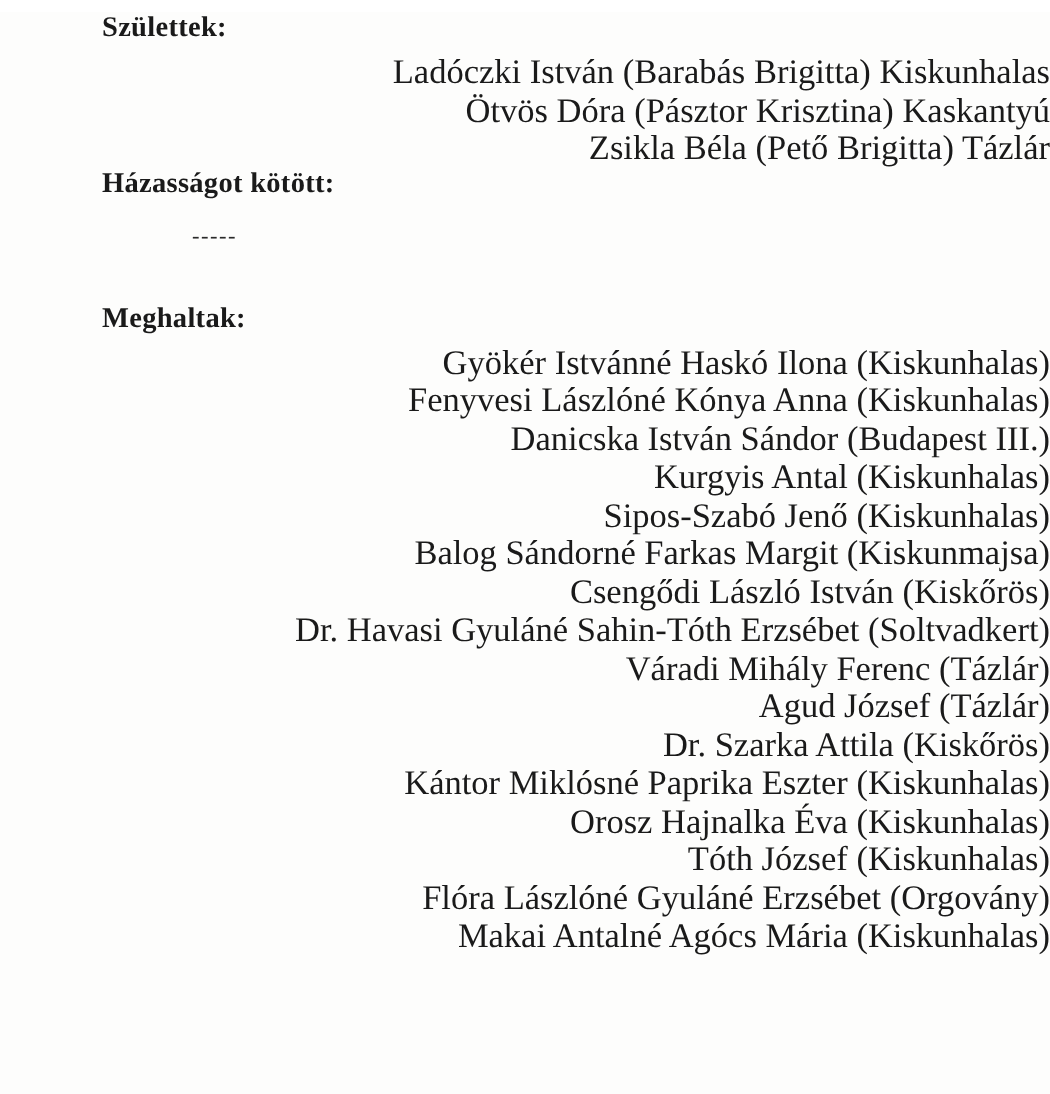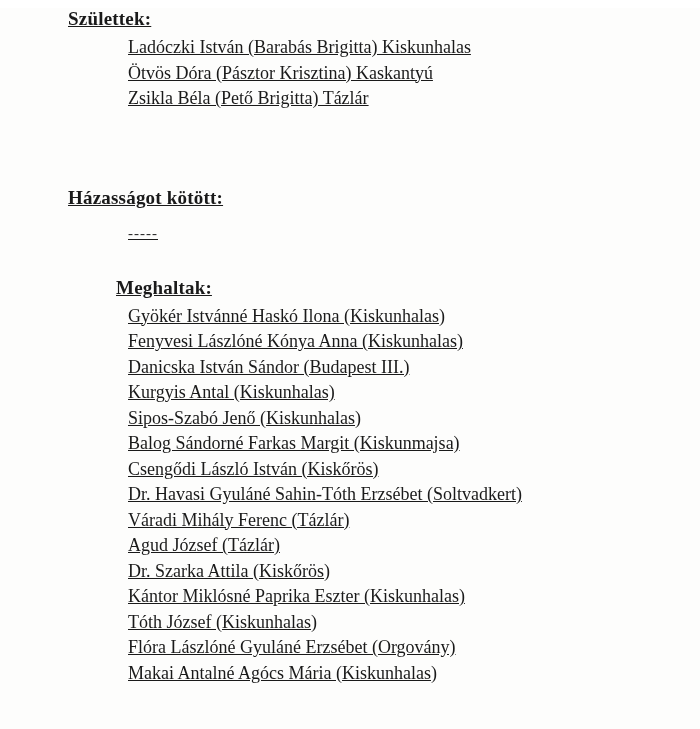--- a/index.html
+++ b/index.html
@@ -17,52 +17,52 @@
   .page {
     position: relative;
     width: 700px;
     height: 729px;
     background: #fdfdfc;
     padding: 0;
     box-sizing: border-box;
   }
   .section {
     padding: 0;
-    text-decoration: underline;
   }
   .section-heading {
     font-weight: bold;
     font-size: 19px;
     margin: 0;
     padding: 0 0 0 68px;
     letter-spacing: 0.2px;
   }
   .entry-list {
     list-style: none;
     margin: 0;
     padding: 0 0 0 128px;
   }
   .entry-list li {
-    font-size: 18px;
+    font-size: 23px;
     line-height: 25.5px;
     white-space: nowrap;
+    text-align: right;
   }
   .dashes {
     padding: 0 0 0 128px;
     font-size: 15px;
     line-height: 20px;
     letter-spacing: 1px;
     color: #2a2a2a;
   }
   
   #births-heading { margin-top: 8px; }
   #births-list { margin-top: 5px; }
-  #marriages-heading { margin-top: 75px; }
+  #marriages-heading { }
   #marriages-dashes { margin-top: 14px; }
-  #deaths-heading { margin-top: 34px; margin-left: 48px; }
+  #deaths-heading { margin-top: 34px; }
   #deaths-list { margin-top: 5px; }
 </style>
 </head>
 <body>
 
 <div class="page">
 
   <div class="section">
     <div class="section-heading" id="births-heading">Születtek:</div>
     <ul class="entry-list" id="births-list">
@@ -85,20 +85,21 @@
       <li>Danicska István Sándor (Budapest III.)</li>
       <li>Kurgyis Antal (Kiskunhalas)</li>
       <li>Sipos-Szabó Jenő (Kiskunhalas)</li>
       <li>Balog Sándorné Farkas Margit (Kiskunmajsa)</li>
       <li>Csengődi László István (Kiskőrös)</li>
       <li>Dr. Havasi Gyuláné Sahin-Tóth Erzsébet (Soltvadkert)</li>
       <li>Váradi Mihály Ferenc (Tázlár)</li>
       <li>Agud József (Tázlár)</li>
       <li>Dr. Szarka Attila (Kiskőrös)</li>
       <li>Kántor Miklósné Paprika Eszter (Kiskunhalas)</li>
+      <li>Orosz Hajnalka Éva (Kiskunhalas)</li>
       <li>Tóth József (Kiskunhalas)</li>
       <li>Flóra Lászlóné Gyuláné Erzsébet (Orgovány)</li>
       <li>Makai Antalné Agócs Mária (Kiskunhalas)</li>
 
     </ul>
   </div>
 
 </div>
 
 </body></html>

